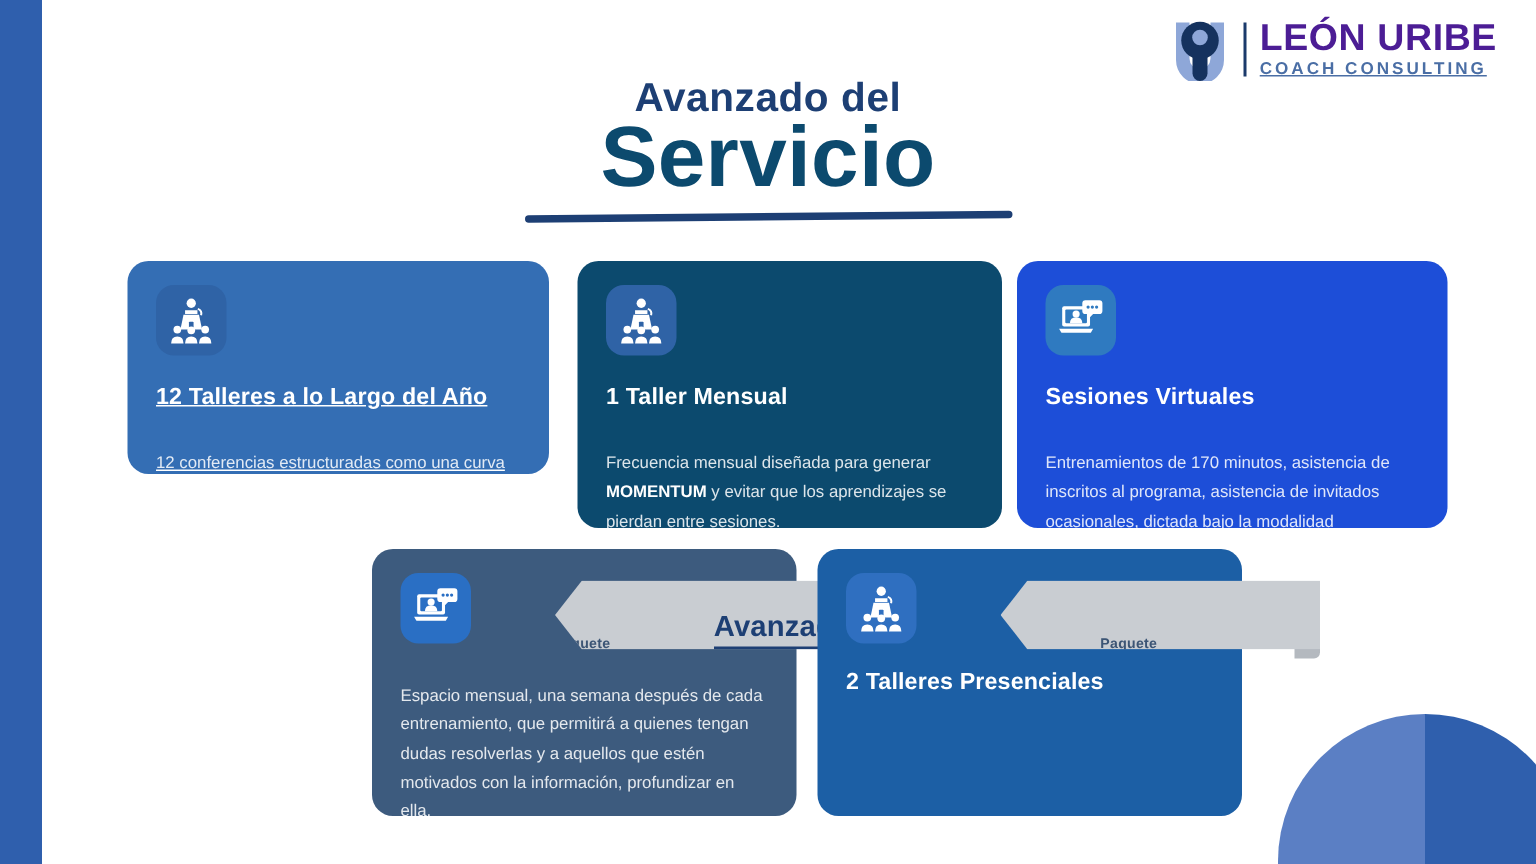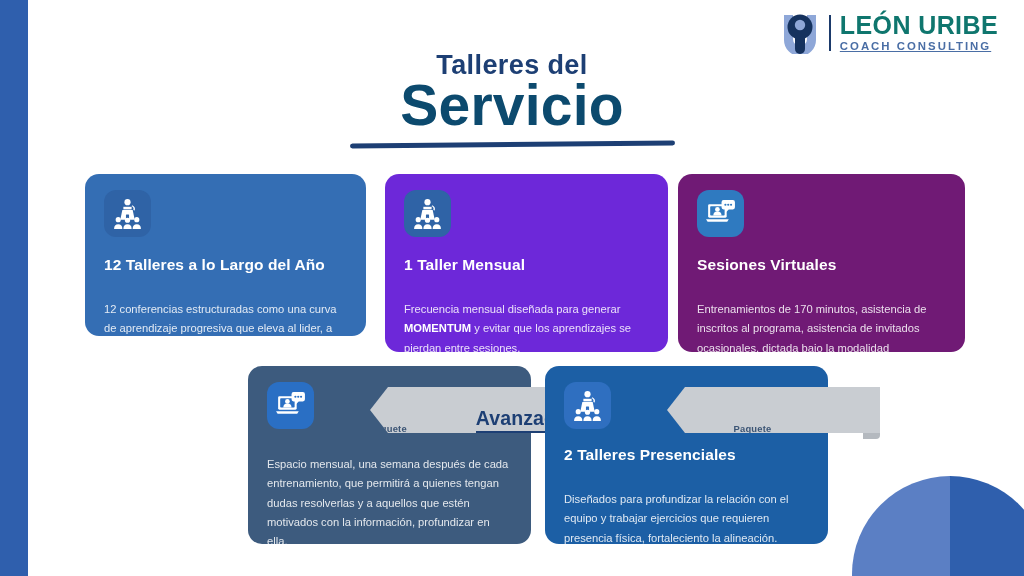--- a/index.html
+++ b/index.html
@@ -46,21 +46,21 @@
   .logo-mark { width: 40px; height: 42px; flex: 0 0 auto; }
   .logo-divider {
     width: 2px; height: 36px;
     background: #1b3a6b;
     flex: 0 0 auto;
   }
   .logo-text { display: flex; flex-direction: column; line-height: 1; }
   .logo-name {
     font-size: 25px;
     font-weight: bold;
-    color: #0f766e;
+    color: #4c1d95;
     letter-spacing: 0.4px;
   }
   .logo-sub {
     font-size: 11.4px;
     font-weight: bold;
     color: #4a6ea5;
     letter-spacing: 2.0px;
     margin-top: 3px;
     text-decoration: underline;
   }
@@ -118,27 +118,27 @@
   }
   .card p {
     font-size: 11.2px;
     line-height: 1.72;
     margin-top: 26px;
     color: rgba(255,255,255,0.86);
   }
   .card p b { font-weight: bold; color: #ffffff; }
 
   
-  #card-1 { left: 85px;  top: 174px; width: 281px; height: 162px; background: #346eb4; }
+  #card-1 { left: 85px;  top: 174px; width: 281px; height: 142px; background: #346eb4; text-decoration: underline; }
   #card-1 .icon-tile { background: #2f63a6; }
 
-  #card-2 { left: 385px; top: 174px; width: 283px; height: 178px; background: #6d28d9; }
+  #card-2 { left: 385px; top: 174px; width: 283px; height: 178px; background: #0c4a6e; }
   #card-2 .icon-tile { background: #2f63a6; }
 
-  #card-3 { left: 678px; top: 174px; width: 287px; height: 178px; background: #701a75; }
+  #card-3 { left: 678px; top: 174px; width: 287px; height: 178px; background: #1d4ed8; }
   #card-3 .icon-tile { background: #2f7ac0; }
 
   
   #card-4 { left: 248px; top: 366px; width: 283px; height: 178px; background: #3d5b7e; }
   #card-4 .icon-tile { background: #2a6fc4; }
 
   #card-5 { left: 545px; top: 366px; width: 283px; height: 178px; background: #1c5fa5; }
   #card-5 .icon-tile { background: #2f6fc0; }
 
   #card-4 h3, #card-5 h3 { margin-top: 17px; }
@@ -209,21 +209,21 @@
     </svg>
   </span>
   <span class="logo-divider"></span>
   <span class="logo-text">
     <span class="logo-name">LEÓN URIBE</span>
     <span class="logo-sub">COACH CONSULTING</span>
   </span>
 </div>
 
 <div class="title-block">
-  <div class="title-small">Talleres del</div>
+  <div class="title-small">Avanzado del</div>
   <div class="title-big">Servicio</div>
   <div class="title-rule"></div>
 </div>
 
 <div class="card" id="card-1">
   <div class="icon-tile">
     <svg viewBox="0 0 64 64" class="icon-svg">
       <circle cx="32" cy="10" r="6" fill="#fff"></circle>
       <path d="M24 19 h16 v5 h-16 z" fill="#fff"></path>
       <path d="M41 16 q7 3 5 10 l-2.6 -0.8 q1.5 -5.2 -3.4 -7.2 z" fill="#fff"></path>
@@ -315,14 +315,13 @@
       <rect x="29" y="34" width="6" height="10" rx="1" fill="#2f6fc0"></rect>
       <circle cx="14" cy="44" r="5" fill="#fff"></circle>
       <path d="M6 62 q0 -9 8 -9 q8 0 8 9 z" fill="#fff"></path>
       <circle cx="32" cy="45" r="5" fill="#fff"></circle>
       <path d="M24 62 q0 -9 8 -9 q8 0 8 9 z" fill="#fff"></path>
       <circle cx="50" cy="44" r="5" fill="#fff"></circle>
       <path d="M42 62 q0 -9 8 -9 q8 0 8 9 z" fill="#fff"></path>
     </svg>
   </div>
   <h3>2 Talleres Presenciales</h3>
-  <p>Diseñados para profundizar la relación con el equipo y trabajar ejercicios que requieren presencia física, fortaleciento la alineación.</p>
 </div>
 
 </body></html>

